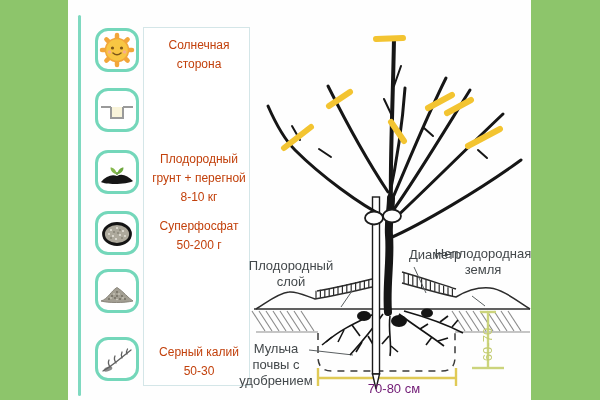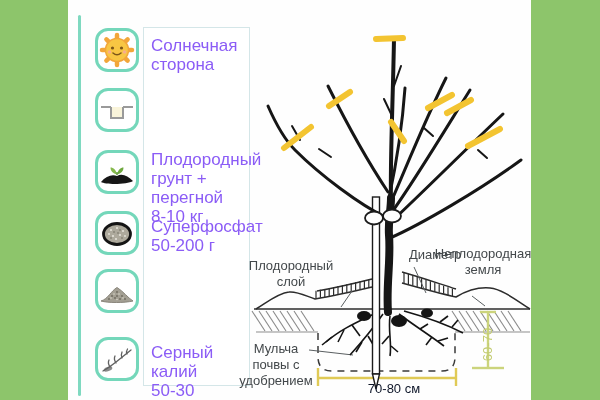--- a/index.html
+++ b/index.html
@@ -8,26 +8,26 @@
   .side-bar{position:absolute;top:0;height:400px;background:#8dc56b;z-index:6;}
   .side-bar.left{left:0;width:68px;}
   .side-bar.right{left:531px;width:69px;}
   .accent-line{position:absolute;left:78px;top:15px;width:3px;height:381px;
                background:#7fd9c0;border-radius:2px;z-index:3;}
   .legend-panel{position:absolute;left:143px;top:27px;width:105px;height:357px;
                 background:#fff;border:1px solid #d4e6e8;z-index:2;}
   .icon-box{position:absolute;left:95px;width:38px;height:38px;border:3px solid #74d7ba;
             border-radius:13px;background:#fff;z-index:4;}
   .icon-box svg{display:block;}
-  .legend-label{position:absolute;left:151px;width:96px;z-index:4;color:#8b5cf6;
-                font-size:17px;line-height:19px;white-space:pre-line;}
+  .legend-label{position:absolute;left:151px;width:96px;z-index:4;color:#c2410c;
+                font-size:12px;line-height:19px;white-space:pre-line;text-align:center;}
   .diagram-label{position:absolute;z-index:4;color:#43484b;font-size:13px;line-height:15.5px;
                  text-align:center;white-space:pre-line;}
   .dim-label{position:absolute;z-index:4;font-size:13px;text-align:center;white-space:pre;}
-  .dim-width{left:352px;top:381px;width:84px;color:#0f172a;}
+  .dim-width{left:352px;top:381px;width:84px;color:#701a75;}
   .dim-depth{left:464px;top:337px;width:46px;height:15px;color:#c3cc72;
              transform:rotate(-90deg);transform-origin:center;}
   #diagram-svg{position:absolute;left:0;top:0;z-index:1;}
 </style>
 </head>
 <body>
 
 <div class="stage">
 
   <svg id="diagram-svg" width="600" height="400" viewBox="0 0 600 400">

